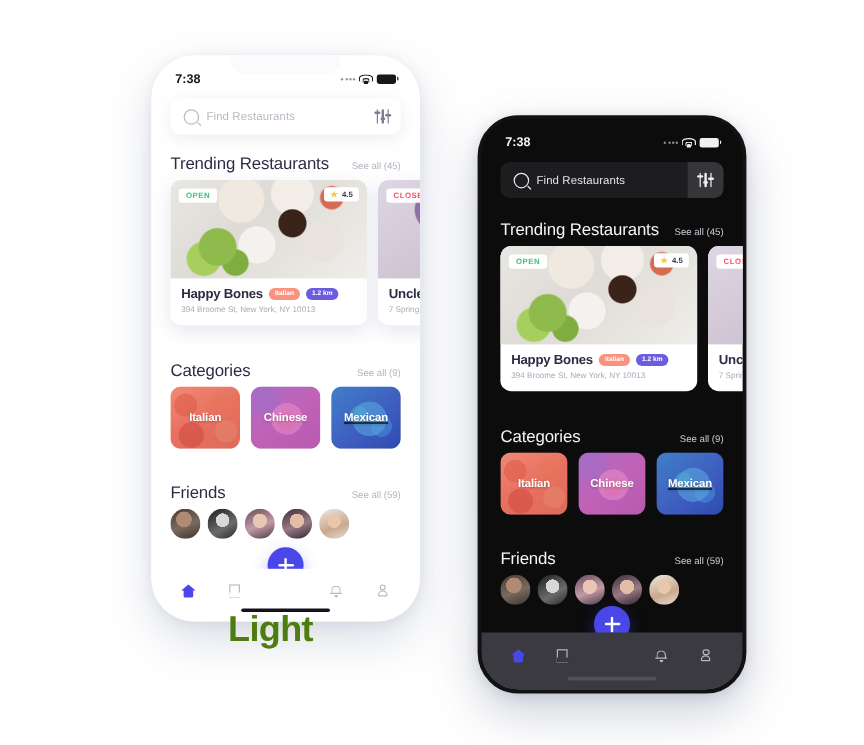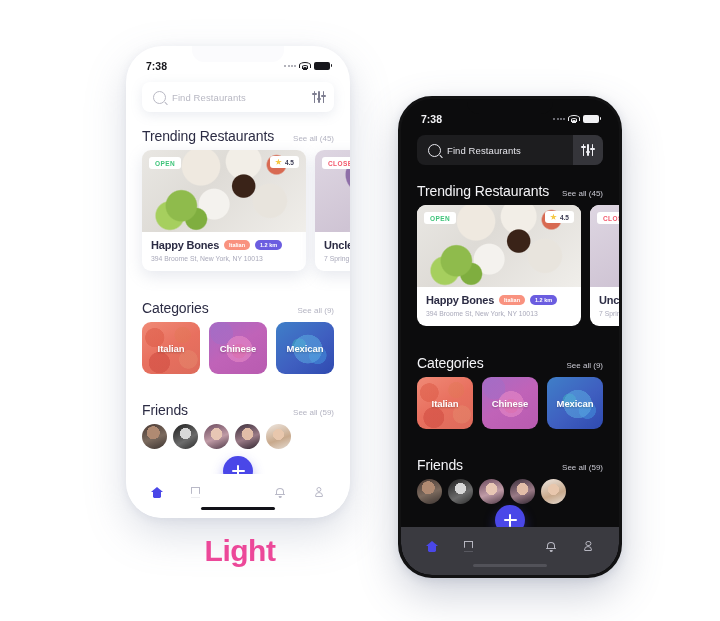--- a/index.html
+++ b/index.html
@@ -20,25 +20,24 @@
   }
 
   
   .caption {
     position: absolute;
     font-weight: bold;
     letter-spacing: -0.5px;
   }
   #caption-light {
     left: 190px;
-    top: 534px;
+    top: 508px;
     width: 100px;
-    text-align: center;
     font-size: 30px;
-    color: #ec4899;
+    color: #4d7c0f;
   }
   #caption-dark {
     left: 456px;
     top: 50px;
     width: 100px;
     text-align: center;
     font-size: 28px;
     color: #111111;
   }
 
@@ -396,20 +395,21 @@
       radial-gradient(circle at 52% 56%, rgba(205,70,130,0.50) 0 17%, transparent 18%),
       radial-gradient(circle at 22% 22%, rgba(160,110,200,0.50) 0 18%, transparent 19%),
       linear-gradient(145deg, #a86bc4 0%, #c063b8 48%, #b85bb0 100%);
   }
   .cat-mexican {
     background:
       radial-gradient(circle at 55% 52%, rgba(90,170,225,0.55) 0 34%, transparent 35%),
       radial-gradient(circle at 40% 45%, rgba(60,200,190,0.40) 0 15%, transparent 16%),
       radial-gradient(circle at 72% 64%, rgba(70,160,230,0.45) 0 16%, transparent 17%),
       linear-gradient(140deg, #3f7fc8 0%, #3f5fc0 55%, #2f4ab0 100%);
+    text-decoration: underline;
   }
 
   
   .friends-row {
     position: absolute;
     left: 16px; right: 16px;
     display: flex;
     gap: 6px;
   }
   .avatar {

